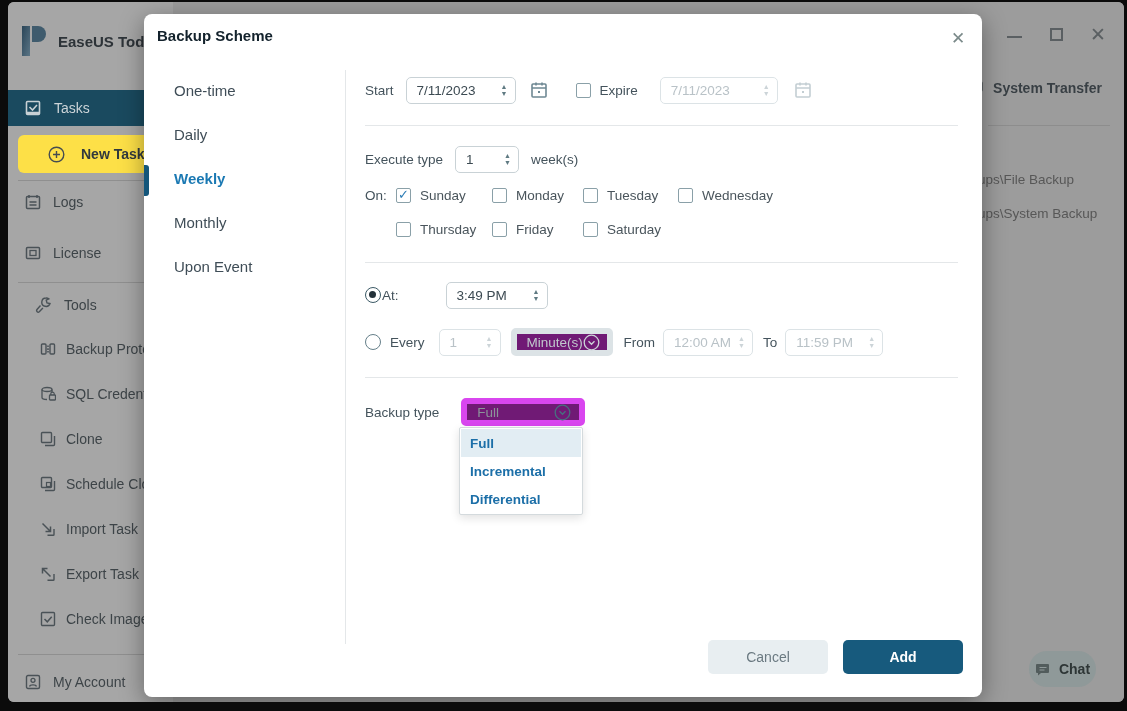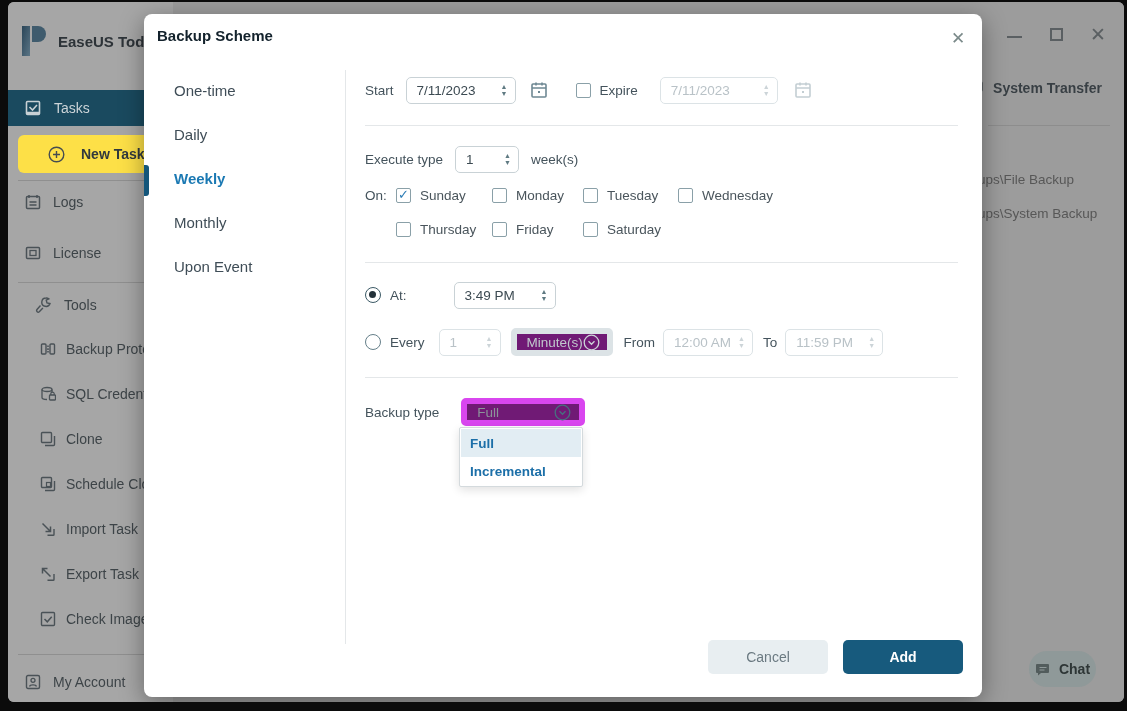--- a/index.html
+++ b/index.html
@@ -337,21 +337,21 @@
         </div>
     <div class="day-item" style="left:439px; top:206px">
           <span class="checkbox"></span>
           <span class="flabel">Saturday</span>
         </div>
 
     <div class="hdiv" style="top:248px"></div>
 
     <div class="frow" style="top:267px; height:28px">
       <span class="radio selected"></span>
-      <span class="flabel" style="margin-left:9px">At:</span>
+      <span class="flabel" style="margin-left:1px">At:</span>
       <div class="field" style="width:102px; margin-left:47px">
         <span class="val">3:49 PM</span>
         <span class="spin">
               <span>▲</span>
               <span>▼</span>
             </span>
       </div>
     </div>
 
     <div class="frow" style="top:314px; height:28px">
@@ -402,20 +402,21 @@
                 <circle cx="8.5" cy="8.5" r="7.3" fill="none" stroke="#47707f" stroke-width="1.3"></circle>
                 <path d="M5.5 7.3 l3 3 l3 -3" fill="none" stroke="#47707f" stroke-width="1.3"></path>
               </svg>
         </span>
       </div>
     </div>
 
     <div class="dd-panel">
       <div class="dd-item hl">Full</div>
       <div class="dd-item">Incremental</div>
+      <div class="dd-item">Differential</div>
     </div>
 
     <div class="btn btn-add">Add</div>
     <div class="btn btn-cancel">Cancel</div>
   </div>
 
 </div>
 </div>
 
 </body></html>

